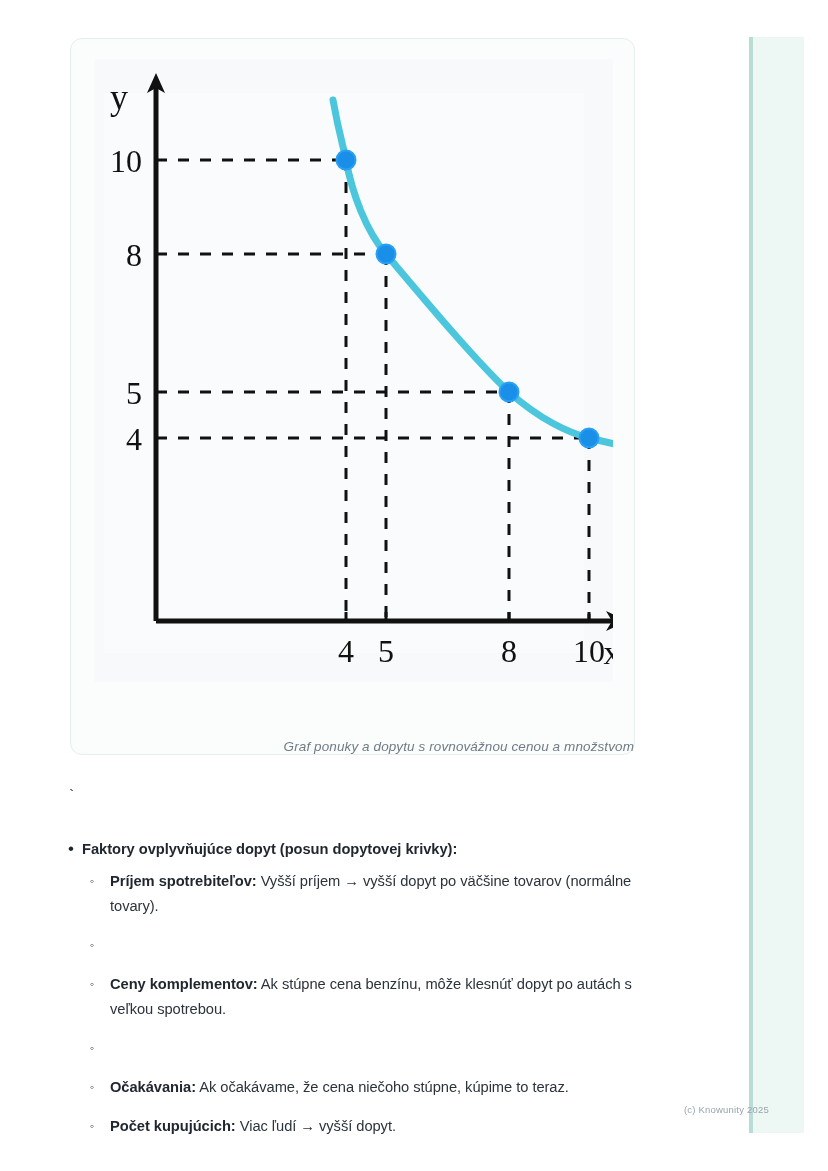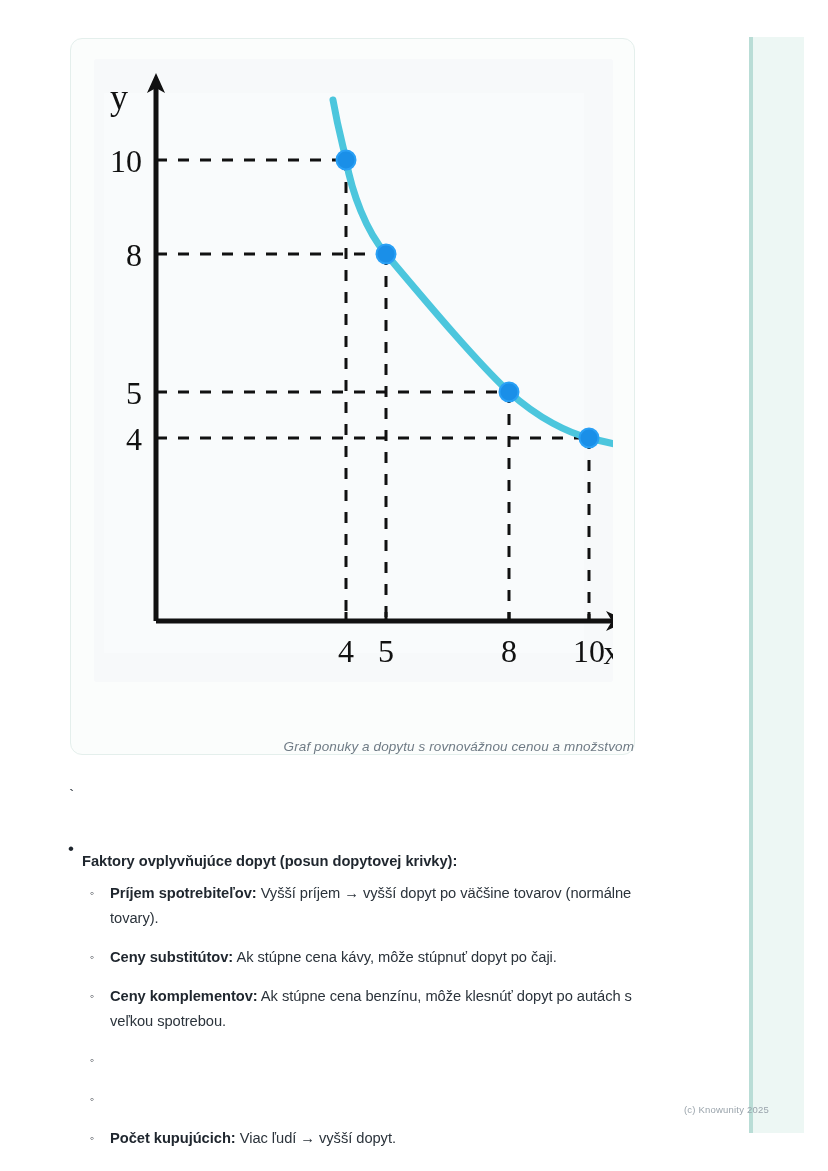--- a/index.html
+++ b/index.html
@@ -102,21 +102,20 @@
     font-size: 17px;
     line-height: 22px;
     color: #1f262e;
   }
   .lvl1-text {
     font-size: 14.7px;
     line-height: 22px;
     font-weight: bold;
     color: #1f262e;
     letter-spacing: -0.05px;
-    margin-top: 12px;
   }
 
   .lvl2-list {
     margin-left: 30px;
   }
   .lvl2-row {
     display: flex;
     align-items: flex-start;
     margin-bottom: 14px;
   }
@@ -243,34 +242,34 @@
 
   <div class="lvl2-list">
 
     <div class="lvl2-row">
       <div class="lvl2-bullet">◦</div>
       <div class="lvl2-text"><b>Príjem spotrebiteľov:</b><span> Vyšší príjem → vyšší dopyt po väčšine tovarov (normálne tovary).</span></div>
     </div>
 
     <div class="lvl2-row">
       <div class="lvl2-bullet">◦</div>
-      <div class="lvl2-text"><b>Ceny substitútov:</b><span> Ak stúpne cena kávy, môže stúpnuť dopyt po čaji.</span></div>
     </div>
 
     <div class="lvl2-row">
       <div class="lvl2-bullet">◦</div>
       <div class="lvl2-text"><b>Ceny komplementov:</b><span> Ak stúpne cena benzínu, môže klesnúť dopyt po autách s veľkou spotrebou.</span></div>
     </div>
 
     <div class="lvl2-row">
       <div class="lvl2-bullet">◦</div>
     </div>
 
     <div class="lvl2-row">
       <div class="lvl2-bullet">◦</div>
+      <div class="lvl2-text"><b>Očakávania:</b><span> Ak očakávame, že cena niečoho stúpne, kúpime to teraz.</span></div>
     </div>
 
     <div class="lvl2-row">
       <div class="lvl2-bullet">◦</div>
       <div class="lvl2-text"><b>Počet kupujúcich:</b><span> Viac ľudí → vyšší dopyt.</span></div>
     </div>
 
   </div>
 </div>
 

